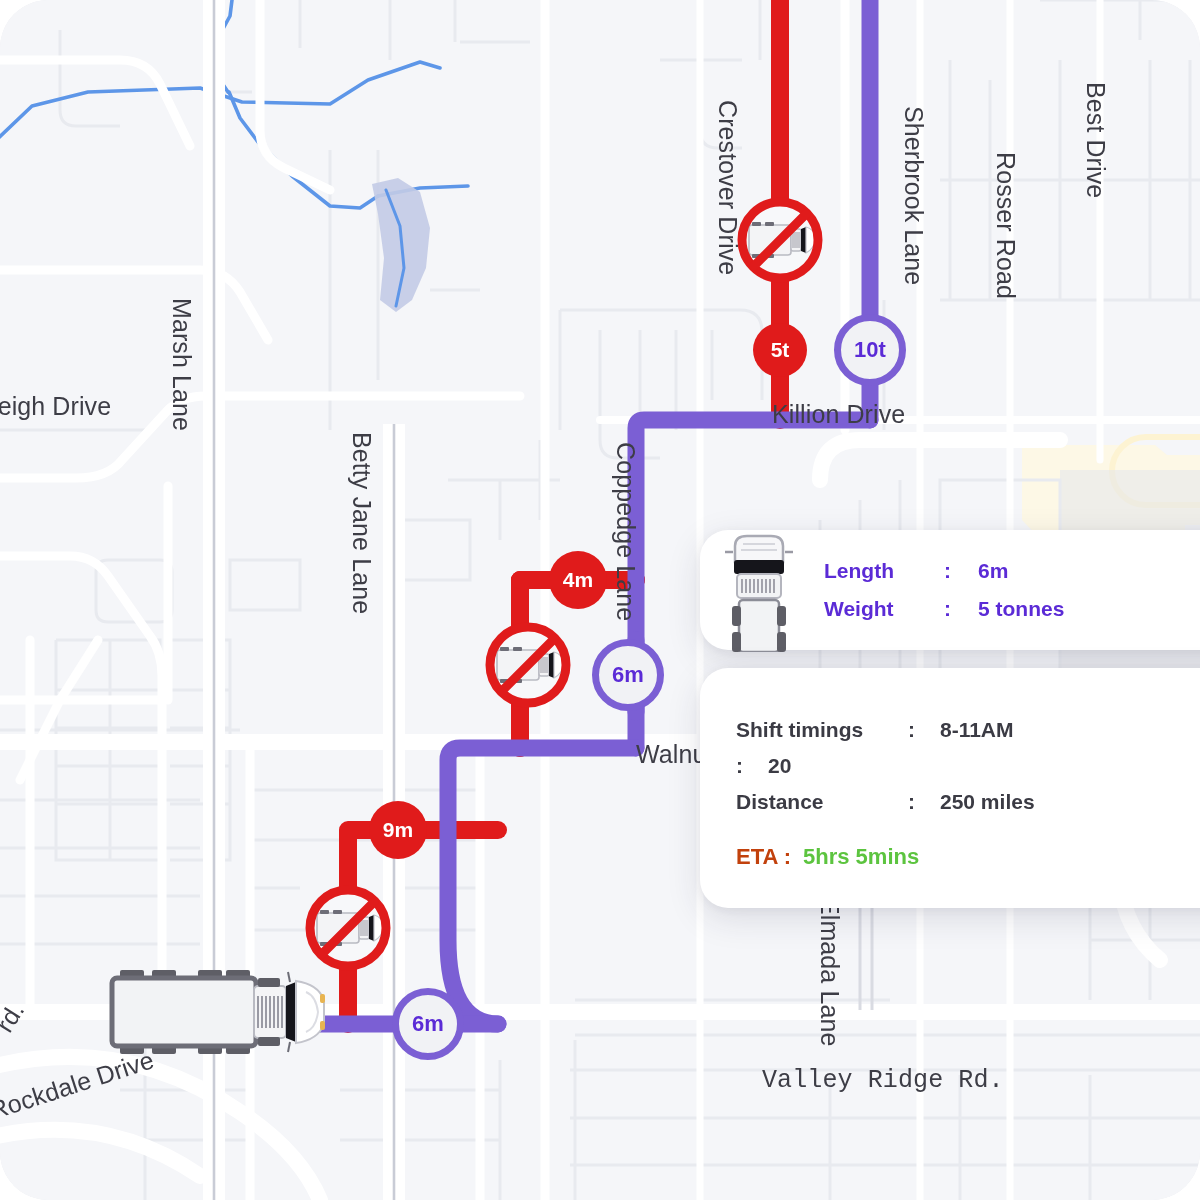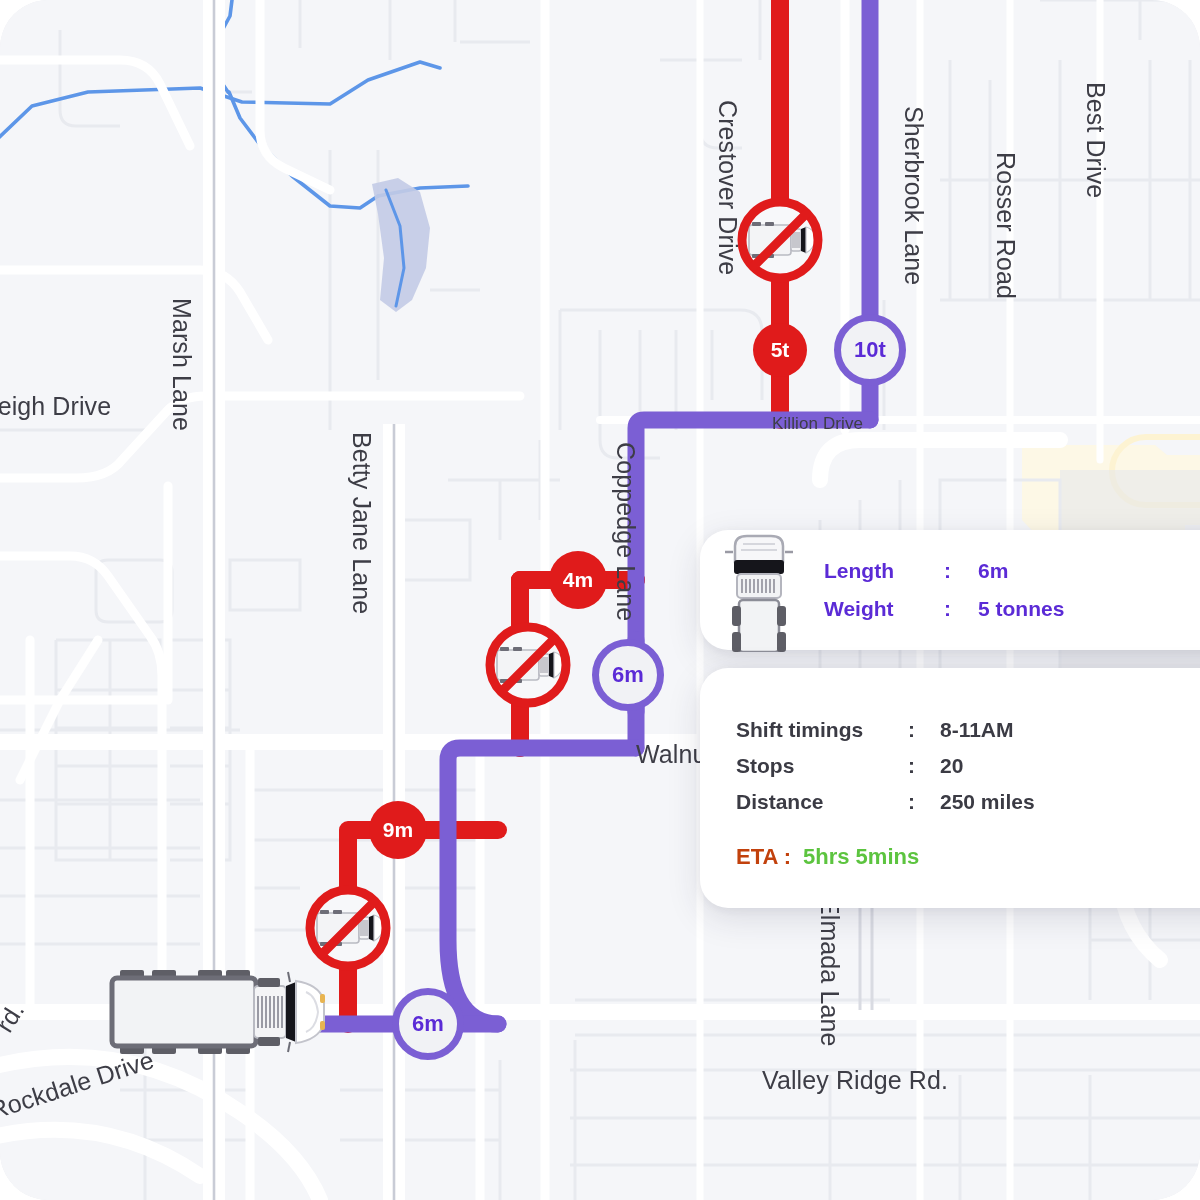--- a/index.html
+++ b/index.html
@@ -346,25 +346,25 @@
   </div>
 
   <div id="street-labels">
       <div class="street-label" style="left: -8px; top: 392px; font-size: 25px;">leigh Drive</div>
       <div class="street-label lbl-vert" style="left: 196px; top: 298px; font-size: 25px; transform: rotate(90deg);">Marsh Lane</div>
       <div class="street-label lbl-vert" style="left: 376px; top: 432px; font-size: 25px; transform: rotate(90deg);">Betty Jane Lane</div>
       <div class="street-label lbl-vert" style="left: 742px; top: 100px; font-size: 25px; transform: rotate(90deg);">Crestover Drive</div>
       <div class="street-label lbl-vert" style="left: 928px; top: 106px; font-size: 25px; transform: rotate(90deg);">Sherbrook Lane</div>
       <div class="street-label lbl-vert" style="left: 1020px; top: 152px; font-size: 25px; transform: rotate(90deg);">Rosser Road</div>
       <div class="street-label lbl-vert" style="left: 1110px; top: 82px; font-size: 25px; transform: rotate(90deg);">Best Drive</div>
-      <div class="street-label" style="left: 772px; top: 414px; font-size: 17px;">Killion Drive</div>
+      <div class="street-label" style="left: 772px; top: 400px; font-size: 25px;">Killion Drive</div>
       <div class="street-label lbl-vert" style="left: 640px; top: 442px; font-size: 25px; transform: rotate(90deg);">Coppedge Lane</div>
       <div class="street-label" style="left: 636px; top: 740px; font-size: 25px;">Walnut</div>
       <div class="street-label lbl-vert" style="left: 844px; top: 898px; font-size: 25px; transform: rotate(90deg);">Elmada Lane</div>
-      <div class="street-label" style="left: 762px; top: 1066px; font-size: 25px;">Valley Ridge Rd.</div>
+      <div class="street-label" style="left: 762px; top: 1066px; font-size: 25px; font-family: Liberation Mono, monospace;">Valley Ridge Rd.</div>
       <div class="street-label lbl-vert" style="left: -14px; top: 1098px; font-size: 25px; transform: rotate(-18deg);">Rockdale Drive</div>
       <div class="street-label lbl-vert" style="left: -10px; top: 1022px; font-size: 25px; transform: rotate(-58deg);">rd.</div>
     </div>
 
   <div id="prohibition-layer">
       <div class="no-sign" style="left: 735px; top: 195px;">
         <svg width="90" height="90" viewBox="0 0 90 90">
           <circle cx="45" cy="45" r="40" fill="#f7f8fa"></circle>
           <g transform="translate(14,26)">
             <rect x="0" y="4" width="42" height="30" rx="3" fill="#f3f4f6" stroke="#b9bac2" stroke-width="1.6"></rect>
@@ -540,21 +540,20 @@
   </div>
 
   <div class="card" id="trip-card">
     <div id="trip-rows">
         <div class="trip-row">
           <span class="k">Shift timings</span>
           <span class="c">:</span>
           <span class="v">8-11AM</span>
         </div>
         <div class="trip-row">
-          <span class="k">Stops</span>
           <span class="c">:</span>
           <span class="v">20</span>
         </div>
         <div class="trip-row">
           <span class="k">Distance</span>
           <span class="c">:</span>
           <span class="v">250 miles</span>
         </div>
       </div>
     <div class="eta-row">

